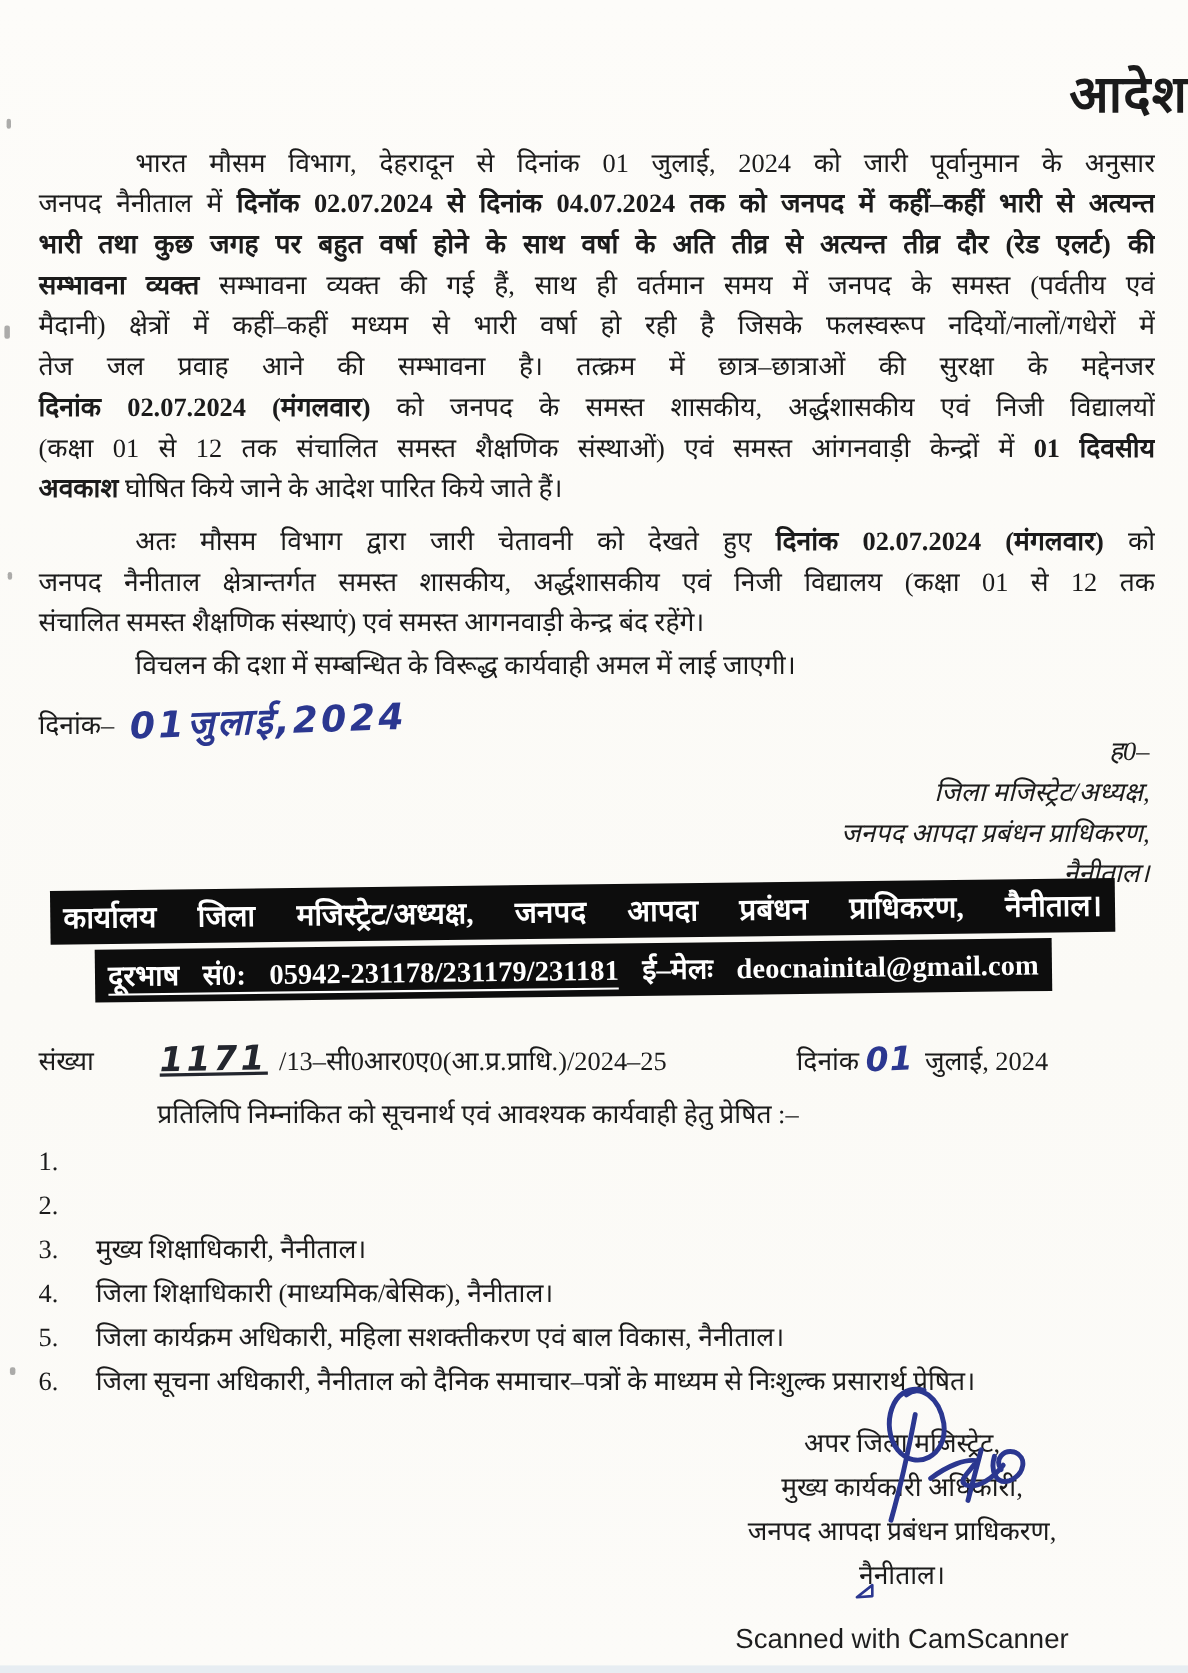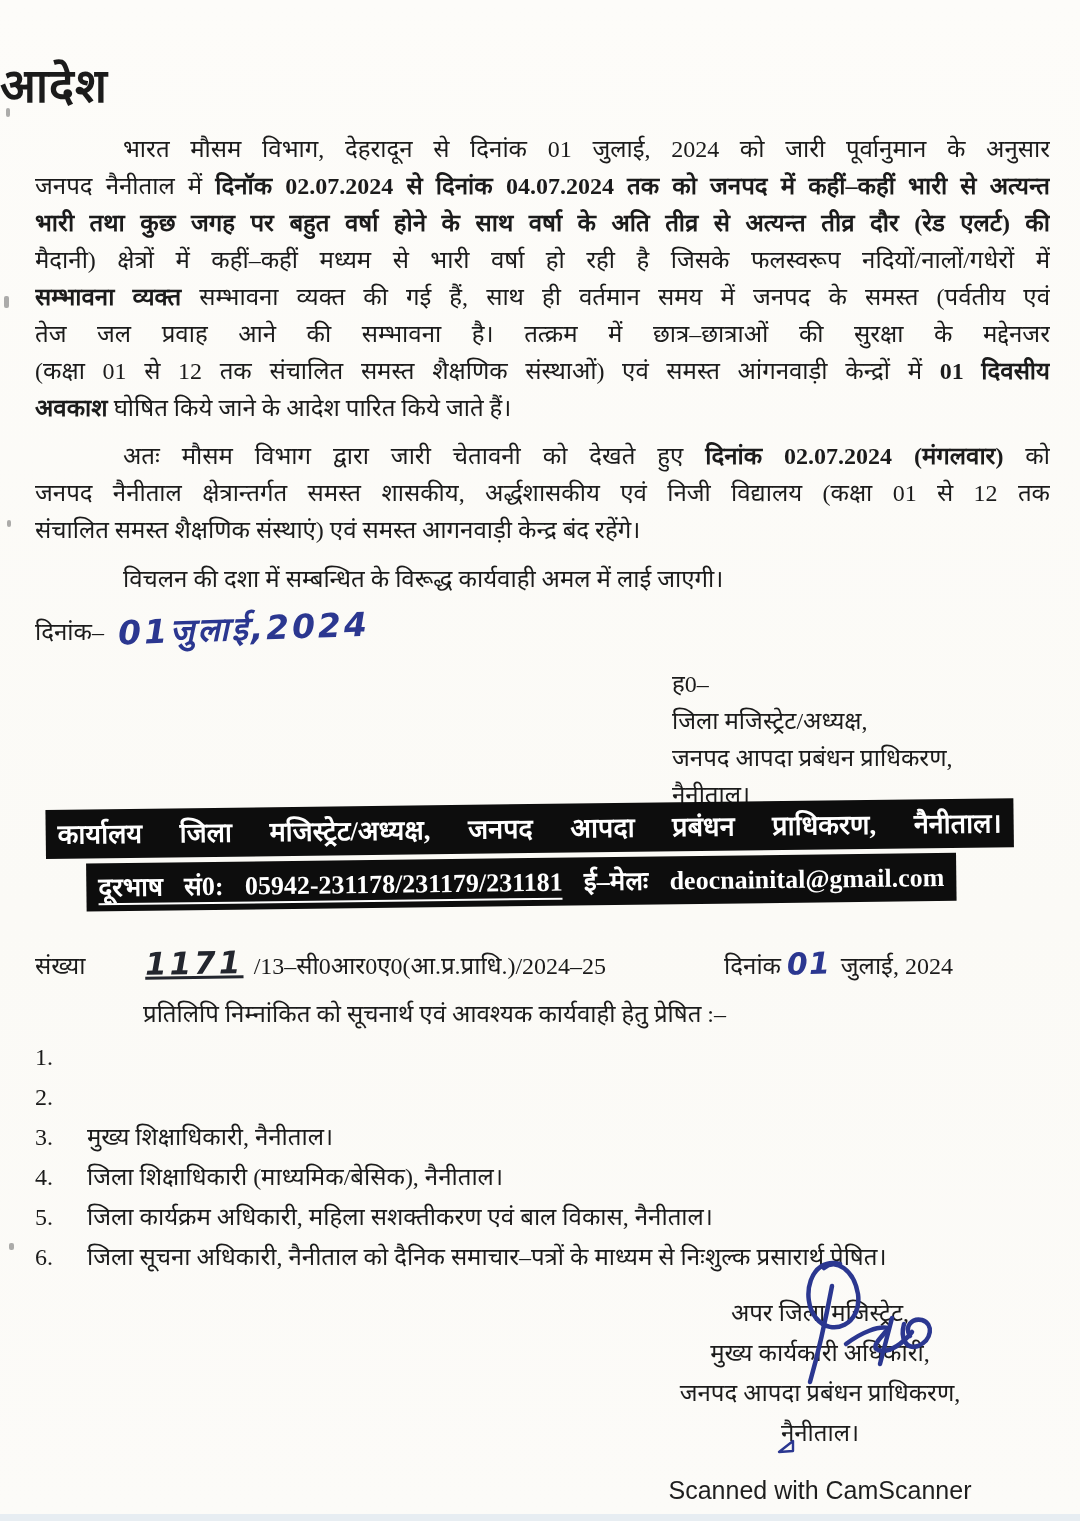--- a/index.html
+++ b/index.html
@@ -6,51 +6,51 @@
   .page{
     position:relative;
     width:1080px;height:1521px;
     background:linear-gradient(180deg,#fdfcf9 0%,#fbfaf6 60%,#fcfbf8 100%);
     font-family:"Liberation Serif","DejaVu Serif",serif;
     color:#1b1b1b;
     overflow:hidden;
   }
   .title{
     position:absolute;top:52px;left:0;right:0;
-    text-align:left;font-size:47px;font-weight:700;letter-spacing:1px;
+    text-align:right;font-size:47px;font-weight:700;letter-spacing:1px;
   }
   .body-block{
     position:absolute;top:131px;left:35px;width:1015px;
     font-size:24px;
   }
   .line{
     height:37px;line-height:37px;white-space:nowrap;overflow:hidden;
   }
   .just{text-align:justify;text-align-last:justify;}
   .indent{text-indent:88px;}
   .bu{font-weight:700;border-bottom:2.5px solid #161616;padding-bottom:16px;}
   .p2{margin-top:11px;}
-  .p3{margin-top:12px;font-family:Liberation Serif, serif;}
+  .p3{margin-top:2px;font-family:Liberation Serif, serif;}
   .dateline{margin-top:5px;height:52px;line-height:52px;white-space:nowrap;}
   .hw{
     font-family:"DejaVu Sans",sans-serif;
     font-style:italic;font-weight:700;color:#2b3790;
     display:inline-block;transform:rotate(-2deg);
   }
   .hw-date{font-size:33px;letter-spacing:3px;margin-left:14px;}
   .hw-num{
     font-family:"DejaVu Sans",sans-serif;font-style:italic;font-weight:700;
     color:#23262e;font-size:31px;letter-spacing:3px;
     text-decoration:underline;display:inline-block;transform:rotate(-1deg);
     margin:0 10px 0 60px;
   }
   .hw-blue-sm{font-size:30px;margin:0 10px 0 6px;letter-spacing:1px;}
   .sign1{
-    position:absolute;top:666px;left:672px;width:345px;
-    text-align:left;font-size:24px;line-height:37px;
+    position:absolute;top:666px;left:700px;width:345px;
+    text-align:right;font-size:24px;line-height:37px;font-style:italic;
   }
   .banner{
     position:absolute;top:804px;left:46px;width:975px;
     transform:rotate(-0.7deg);
   }
   .banner-line{
     background:#0d0d0d;color:#ffffff;font-weight:700;
     white-space:nowrap;overflow:hidden;
     padding:5px 12px 7px 12px;
     text-align:justify;text-align-last:justify;
@@ -95,23 +95,24 @@
   <div class="speck" style="left:7px;top:520px;width:4px;height:7px;"></div>
   <div class="speck" style="left:9px;top:1243px;width:5px;height:7px;"></div>
 
   <div class="title">आदेश</div>
 
   <div class="body-block">
 
     <div class="line just indent"><span>भारत मौसम विभाग, देहरादून से दिनांक 01 जुलाई, 2024 को जारी पूर्वानुमान के अनुसार</span></div>
     <div class="line just"><span>जनपद नैनीताल में </span><span class="bu">दिनॉक 02.07.2024 से दिनांक 04.07.2024 तक को जनपद में कहीं–कहीं भारी से अत्यन्त</span></div>
     <div class="line just"><span class="bu">भारी तथा कुछ जगह पर बहुत वर्षा होने के साथ वर्षा के अति तीव्र से अत्यन्त तीव्र दौर (रेड एलर्ट) की</span></div>
+    <div class="line just"><span class="bu">सम्भावना व्यक्त</span><span> सम्भावना व्यक्त की गई हैं, साथ ही वर्तमान समय में जनपद के समस्त (पर्वतीय एवं</span></div>
     <div class="line just"><span>मैदानी) क्षेत्रों में कहीं–कहीं मध्यम से भारी वर्षा हो रही है जिसके फलस्वरूप नदियों/नालों/गधेरों में</span></div>
-    <div class="line just"><span class="bu">सम्भावना व्यक्त</span><span> सम्भावना व्यक्त की गई हैं, साथ ही वर्तमान समय में जनपद के समस्त (पर्वतीय एवं</span></div>
     <div class="line just"><span>तेज जल प्रवाह आने की सम्भावना है। तत्क्रम में छात्र–छात्राओं की सुरक्षा के मद्देनजर</span></div>
+    <div class="line just"><span class="bu">दिनांक 02.07.2024 (मंगलवार)</span><span> को जनपद के समस्त शासकीय, अर्द्धशासकीय एवं निजी विद्यालयों</span></div>
     <div class="line just"><span>(कक्षा 01 से 12 तक संचालित समस्त शैक्षणिक संस्थाओं) एवं समस्त आंगनवाड़ी केन्द्रों में </span><span class="bu">01 दिवसीय</span></div>
     <div class="line"><span class="bu">अवकाश</span><span> घोषित किये जाने के आदेश पारित किये जाते हैं।</span></div>
 
     <div class="line just indent p2"><span>अतः मौसम विभाग द्वारा जारी चेतावनी को देखते हुए </span><span class="bu">दिनांक 02.07.2024 (मंगलवार)</span><span> को</span></div>
     <div class="line just"><span>जनपद नैनीताल क्षेत्रान्तर्गत समस्त शासकीय, अर्द्धशासकीय एवं निजी विद्यालय (कक्षा 01 से 12 तक</span></div>
     <div class="line"><span>संचालित समस्त शैक्षणिक संस्थाएं) एवं समस्त आगनवाड़ी केन्द्र बंद रहेंगे।</span></div>
 
     <div class="line indent p3"><span>विचलन की दशा में सम्बन्धित के विरूद्ध कार्यवाही अमल में लाई जाएगी।</span></div>
 
     <div class="dateline">

